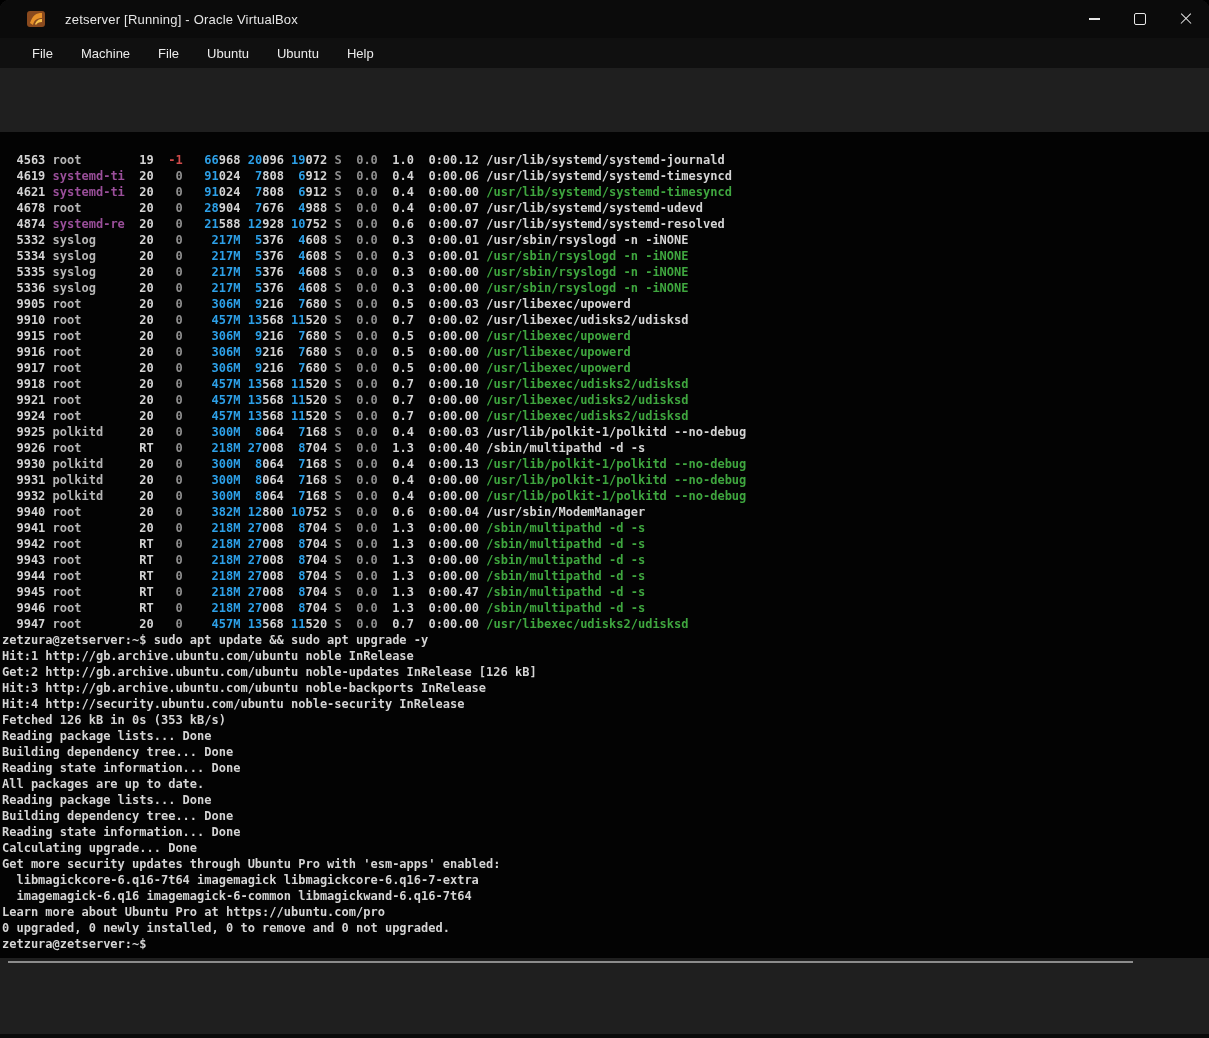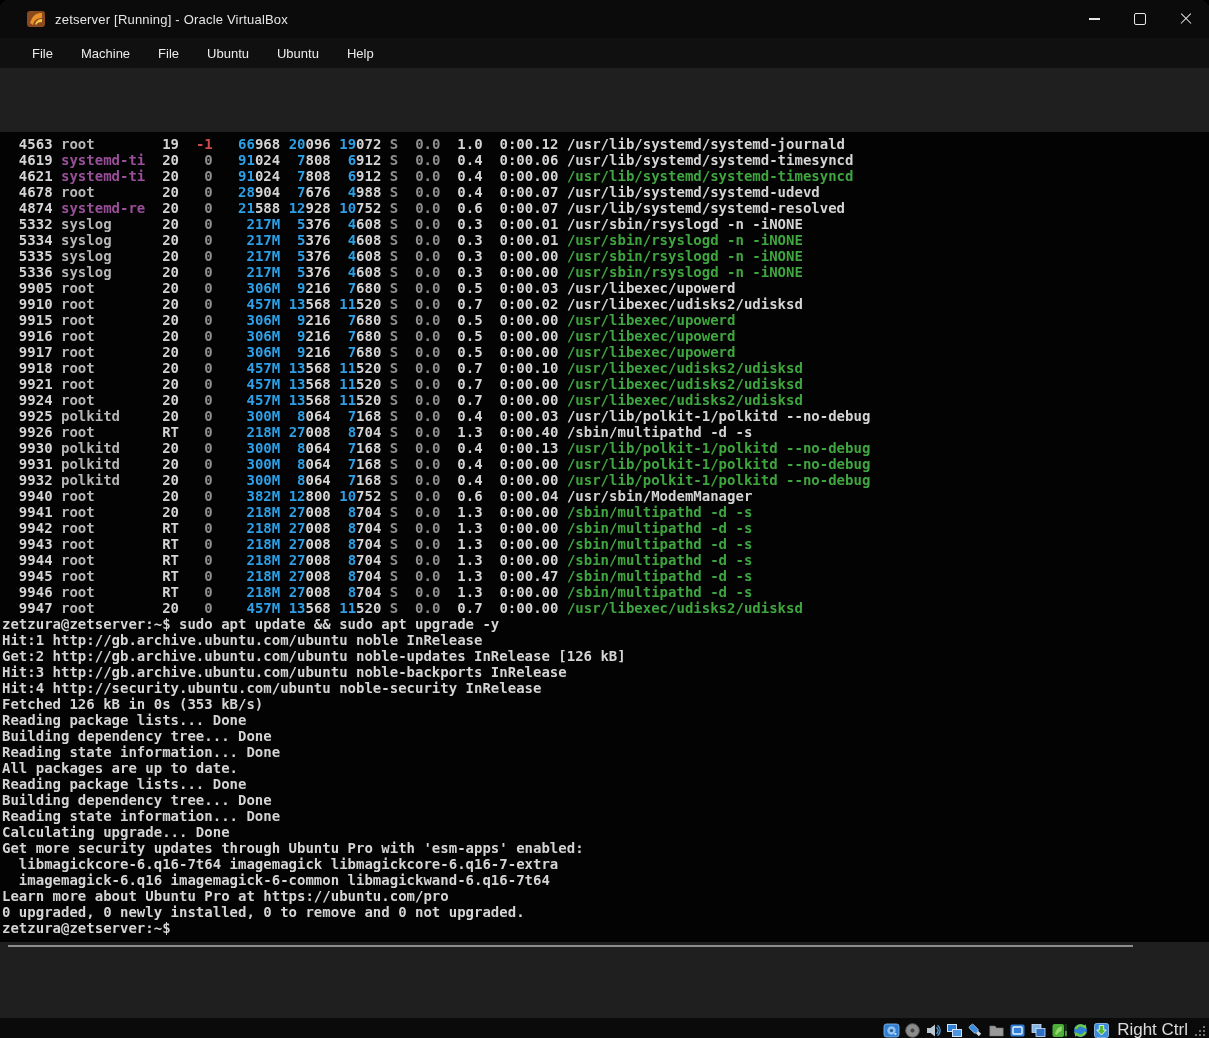--- a/index.html
+++ b/index.html
@@ -3,37 +3,37 @@
 <meta charset="utf-8">
 <style>
   html,body{margin:0;padding:0;background:#000;}
   body{width:1209px;height:1038px;overflow:hidden;font-family:"Liberation Sans",sans-serif;}
   .window{position:relative;width:1209px;height:1038px;background:var(--panel-bg);
           border-radius:9px 9px 0 0;overflow:hidden;}
 
   
   .titlebar{height:38px;background:var(--chrome-bg);display:flex;align-items:center;position:relative;}
   .vbx-icon{width:20px;height:20px;margin-left:26px;display:inline-flex;}
-  .title{color:#e6e6e6;font-size:13px;margin-left:9px;letter-spacing:.2px;}
+  .title{color:#e6e6e6;font-size:13px;margin-left:19px;letter-spacing:.2px;}
   .win-controls{position:absolute;right:0;top:0;height:38px;display:flex;}
   .win-btn{width:46px;height:38px;display:flex;align-items:center;justify-content:center;cursor:default;}
   .glyph-min{width:11px;height:1.4px;background:#e8e8e8;display:block;}
   .glyph-max{width:10px;height:10px;border:1.4px solid #e8e8e8;border-radius:2px;display:block;}
   .glyph-close{position:relative;width:12px;height:12px;display:block;}
   .glyph-close::before,.glyph-close::after{content:"";position:absolute;left:-1px;top:5px;width:14px;height:1.4px;background:#e8e8e8;}
   .glyph-close::before{transform:rotate(45deg);} .glyph-close::after{transform:rotate(-45deg);}
 
   
   .menubar{height:30px;background:#101010;display:flex;align-items:center;padding-left:18px;}
   .menu-item{color:var(--menu-text);font-size:13px;padding:6px 14px;cursor:default;}
 
   
   .vm-gap-top{height:64px;background:var(--panel-bg);}
-  .terminal{height:806px;background:#030303;margin:0;padding:4px 0 0 2px;
-            font-family:"DejaVu Sans Mono",monospace;font-size:14px;font-weight:bold;
+  .terminal{height:806px;background:#030303;margin:0;padding:20px 0 0 2px;
+            font-family:"DejaVu Sans Mono",monospace;font-size:12px;font-weight:bold;
             line-height:16px;color:var(--t-white);white-space:pre;}
   .c-w{color:var(--t-white);} .c-u{color:var(--t-user);} .c-g{color:var(--t-gray);}
   .c-b{color:var(--t-blue);} .c-gr{color:var(--t-green);} .c-p{color:var(--t-purple);}
   .c-r{color:var(--t-red);}
   .vm-gap-bottom{height:76px;background:var(--panel-bg);position:relative;}
   .hline{position:absolute;top:3px;left:8px;width:1125px;height:2px;background:var(--divider);}
 
   
   .statusbar{height:24px;background:#0a0a0a;display:flex;align-items:center;justify-content:flex-end;padding-right:3px;}
   .status-icons{display:flex;align-items:center;gap:3px;}

